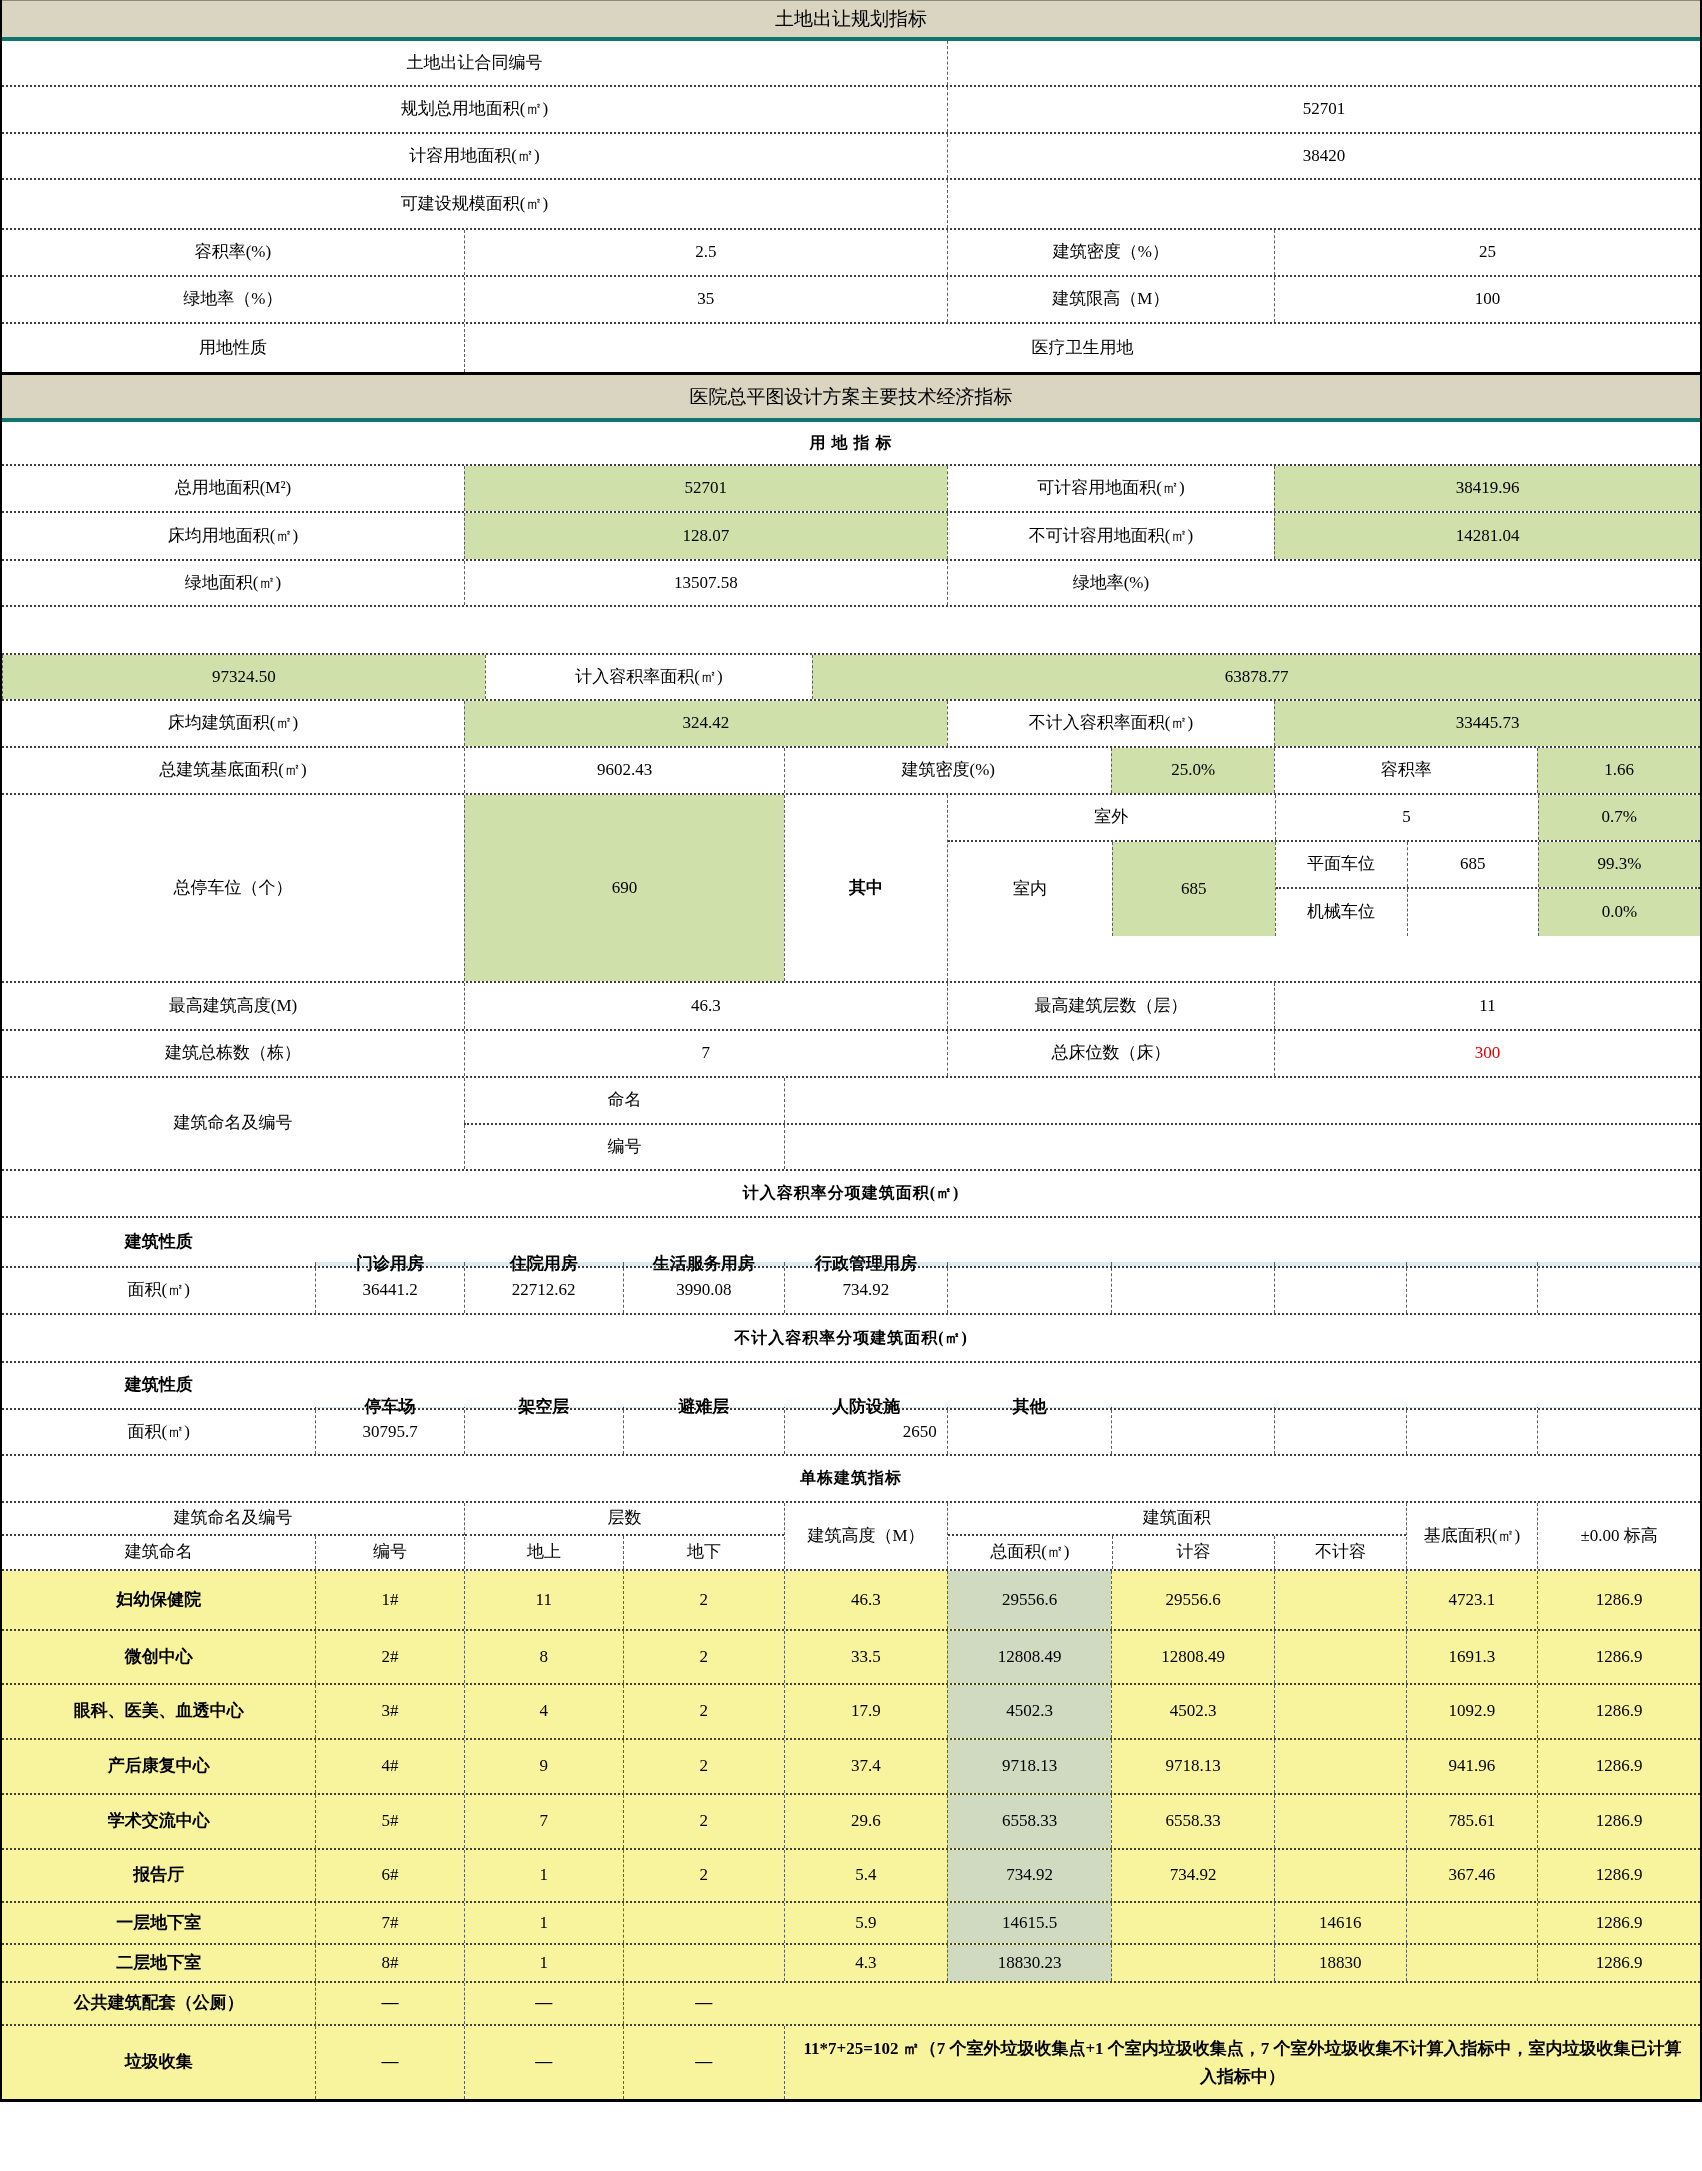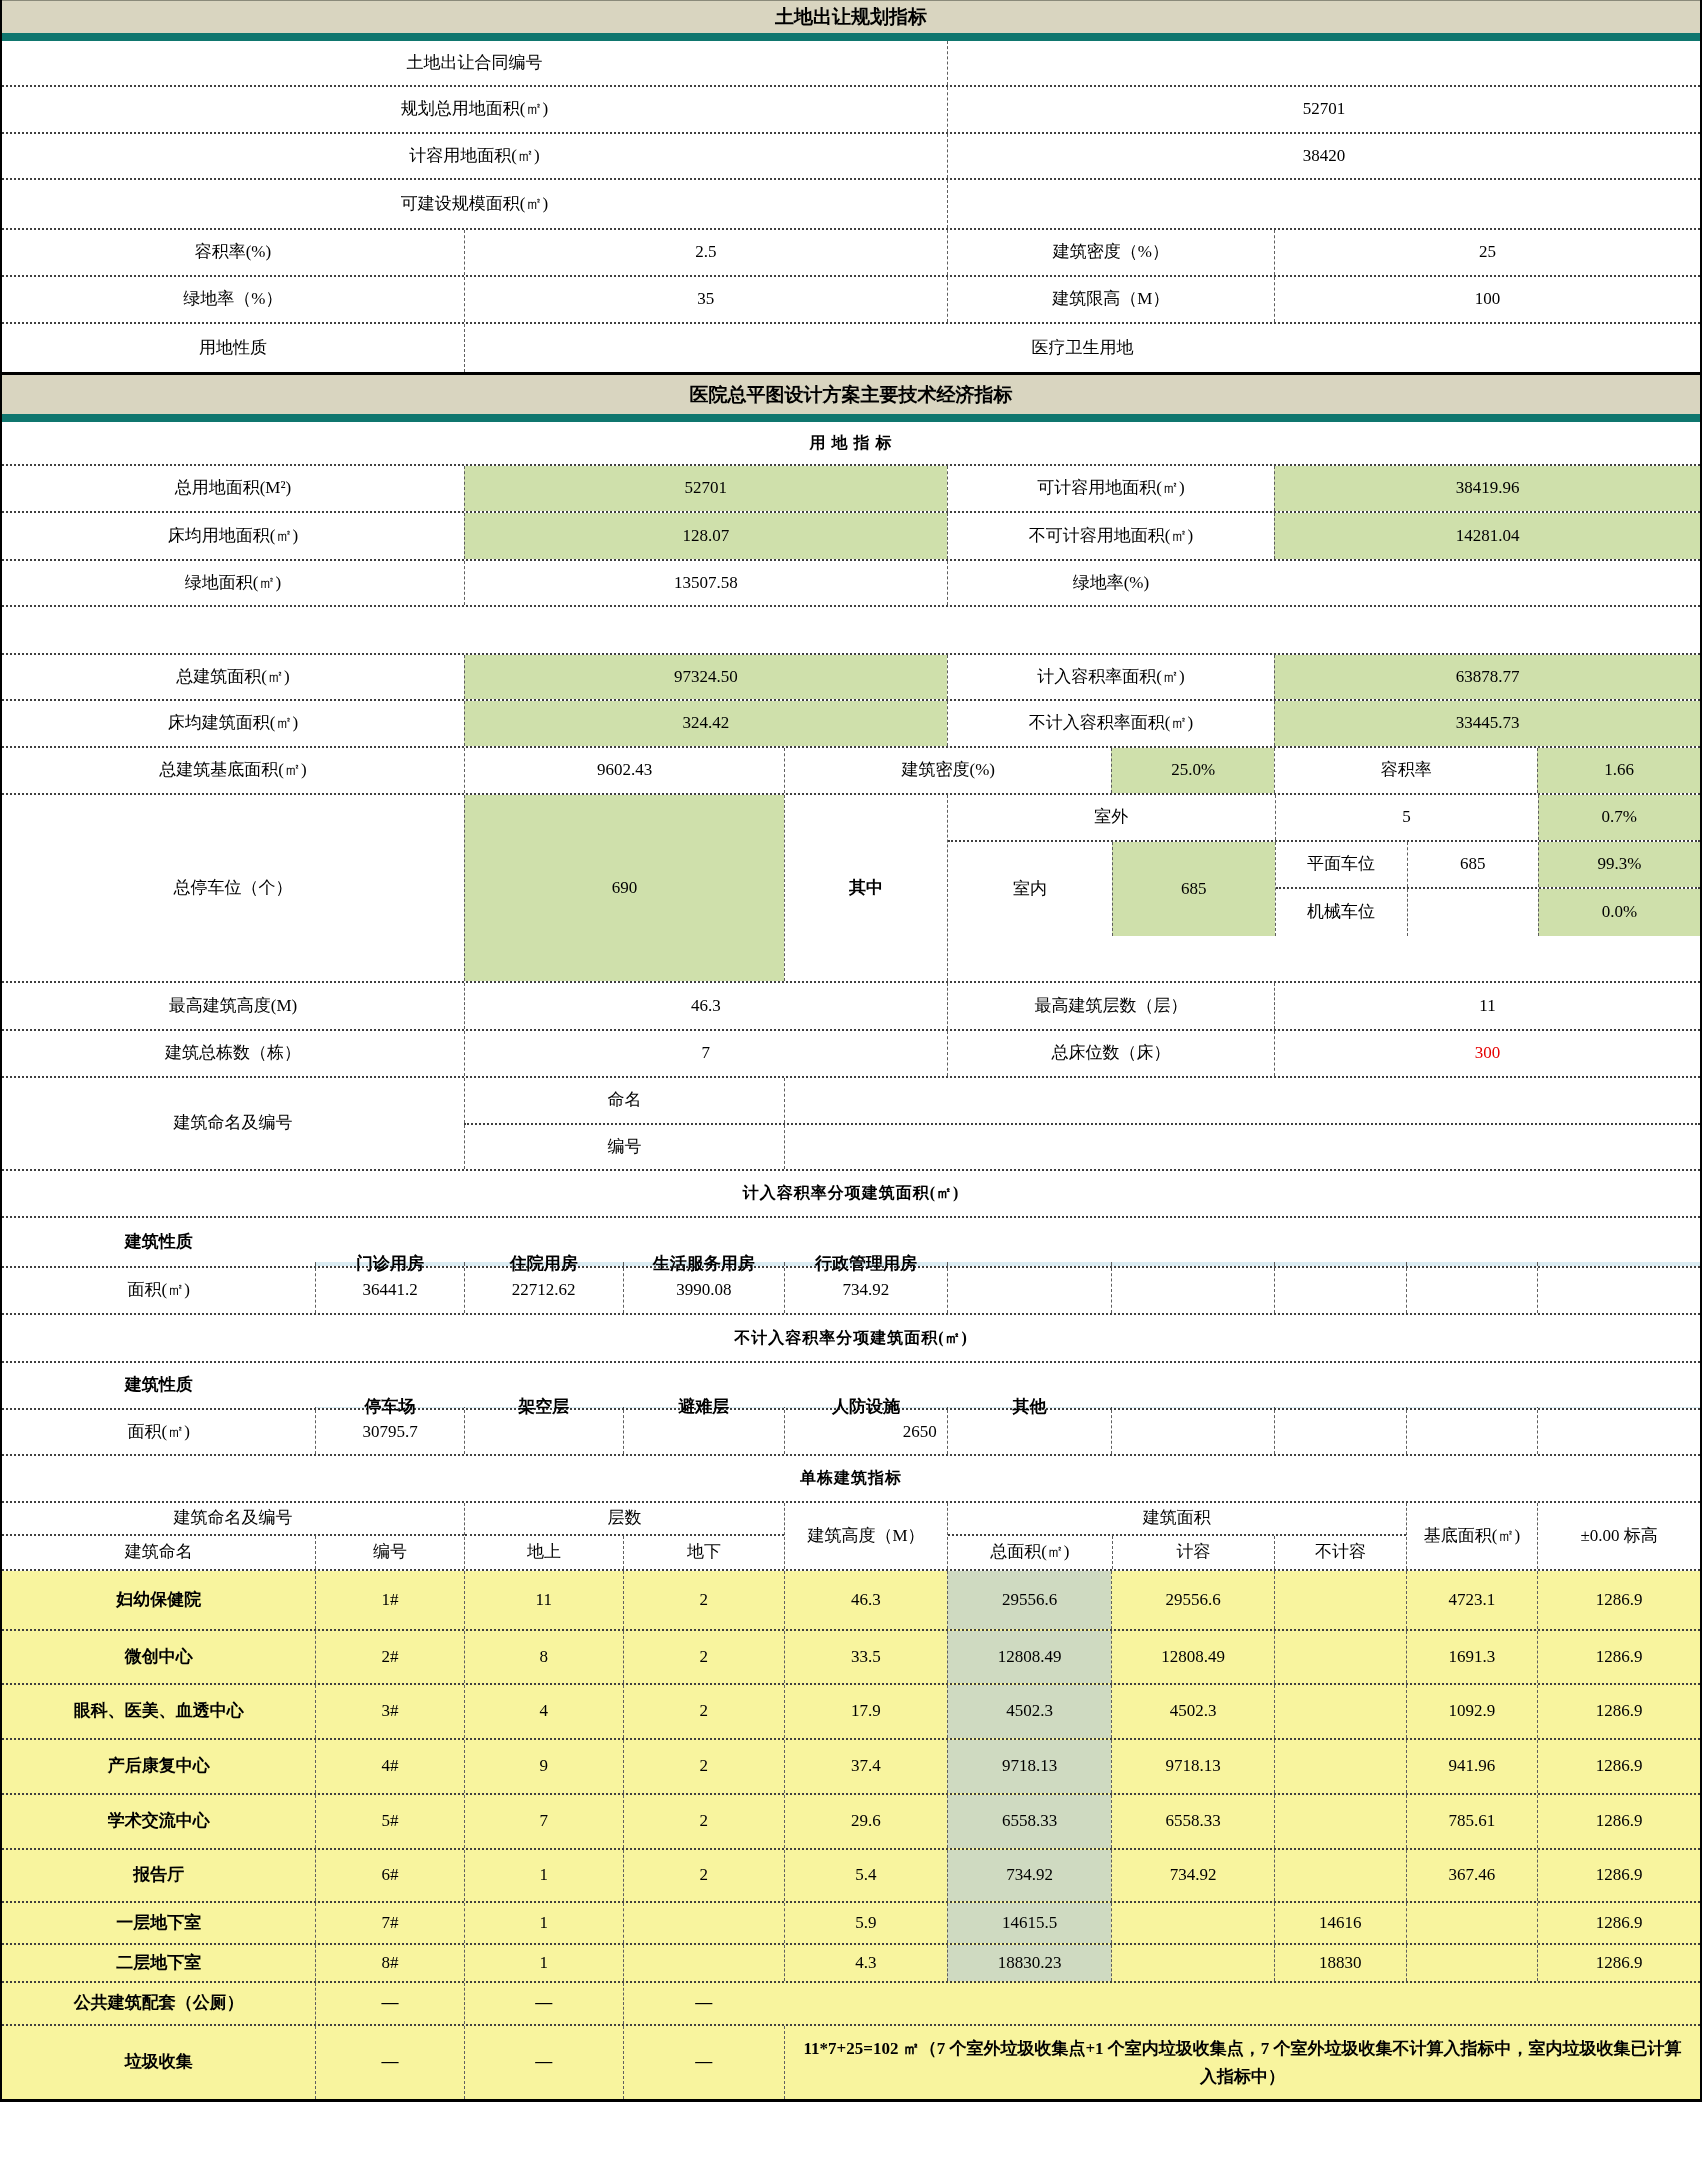--- a/index.html
+++ b/index.html
@@ -1,23 +1,23 @@
 <!DOCTYPE html>
 <html><head>
 <meta charset="utf-8">
 <style>
   * { box-sizing: border-box; margin: 0; padding: 0; }
   body { width: 1702px; background: #fff; color: #000;
          font-family: "Liberation Serif", "DejaVu Serif", serif; }
   .page { width: 1702px; height: 2171px; overflow: hidden; }
   .title { height: 68px; display: flex; align-items: center; justify-content: center;
            font-size: 40px; font-weight: bold; letter-spacing: 4px; }
-  .band { background: #d9d5c0; border-bottom: 8px solid #0f766e;
+  .band { background: #d9d5c0; border-bottom: 4px solid #0f766e;
           display: flex; align-items: center; justify-content: center;
-          font-weight: bold; font-size: 19px; }
+          font-weight: normal; font-size: 19px; }
   .band1 { height: 41px; border-top: 1px solid #8a8a7a; }
   .band2 { height: 47px; }
   .blk { border-left: 2px solid #000; border-right: 2px solid #000; }
   .blk1 { border-bottom: 3px solid #000; }
   .blk2 { border-bottom: 3px solid #000; }
   .r { display: flex; }
   .col { display: flex; flex-direction: column; }
   .dot { border-bottom: 2px dotted #3f3f3f; }
   .c { display: flex; align-items: center; justify-content: center;
        font-size: 17px; text-align: center; line-height: 1.3; }
@@ -110,21 +110,20 @@
     </div>
     <div class="r h46 dot">
       <div class="c wA">绿地面积(㎡)</div>
       <div class="c wB vl">13507.58</div>
       <div class="c wC vl">绿地率(%)</div>
     </div>
     <div class="r h48 dot">
       <div class="c fx"></div>
     </div>
     <div class="r h46 dot">
-      <div class="c wA">总建筑面积(㎡)</div>
       <div class="c wB vl green">97324.50</div>
       <div class="c wC vl">计入容积率面积(㎡)</div>
       <div class="c fx vl green">63878.77</div>
     </div>
     <div class="r h47 dot">
       <div class="c wA">床均建筑面积(㎡)</div>
       <div class="c wB vl green">324.42</div>
       <div class="c wC vl">不计入容积率面积(㎡)</div>
       <div class="c fx vl green">33445.73</div>
     </div>

